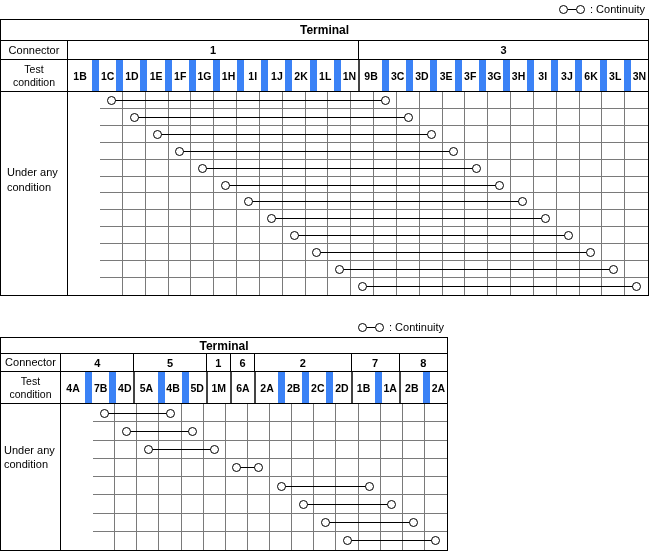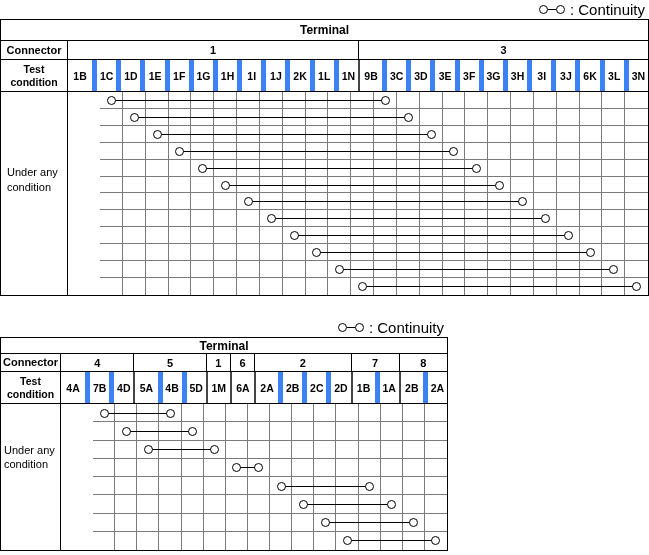--- a/index.html
+++ b/index.html
@@ -11,48 +11,48 @@
   }
   .tbl { position:relative; }
   .tbl1 { width:649px; margin-top:2px; }
   .tbl2 { width:448px; margin-top:24px; }
 
   
   .legend { display:flex; justify-content:flex-end; align-items:center; height:14px; margin-bottom:3px; padding-right:4px; }
   .lg-glyph { display:inline-flex; align-items:center; }
   .lg-dot { width:7px; height:7px; border:1px solid #000; border-radius:50%; background:#fff; }
   .lg-bar { width:8px; height:1px; background:#000; }
-  .legend-text { font-size:15px; margin-left:5px; white-space:pre; }
+  .legend-text { font-size:11px; margin-left:5px; white-space:pre; }
 
   
   .frame { border:1px solid #000; background:#fff; }
   .hrow { border-bottom:1px solid #000; display:flex; }
   .terminal-row { align-items:center; justify-content:center; font-weight:bold; font-size:12px; }
   .tbl1 .terminal-row { height:20px; }
   .tbl2 .terminal-row { height:15px; }
   .tbl1 .connector-row { height:18px; }
   .tbl2 .connector-row { height:17px; }
   .test-row { height:31px; }
   .label-cell {
     width:var(--labelw); flex:0 0 var(--labelw);
     border-right:1px solid #000;
     display:flex; align-items:center; justify-content:center; text-align:center;
-    font-weight:bold; font-size:11px; line-height:1.15;
+    font-weight:normal; font-size:11px; line-height:1.15;
     box-sizing:border-box;
   }
   .test-row .label-cell { font-size:10.5px; padding:0 16px; }
   .cols { flex:1; display:grid; grid-template-columns:repeat(var(--cols),1fr); }
   .group-cell, .term-cell {
     display:flex; align-items:center; justify-content:center;
     font-weight:bold; box-sizing:border-box;
   }
   .group-cell { font-size:11px; }
   .term-cell { font-size:10.5px; }
   .group-cell + .group-cell { border-left:1px solid #000; }
-  .term-cell + .term-cell { border-left:5px solid #3b82f6; }
+  .term-cell + .term-cell { border-left:7px solid #3b82f6; }
   .term-cell.group-start { border-left:2px solid #444; }
 
   
   .gridrow { display:flex; height:var(--gridh);gap:32px; }
   .row-label {
     width:var(--labelw); flex:0 0 var(--labelw);
     border-right:1px solid #000; box-sizing:border-box;
     display:flex; flex-direction:column; justify-content:center;
     font-size:11px; line-height:1.3; padding-left:var(--labelpad);
   }

